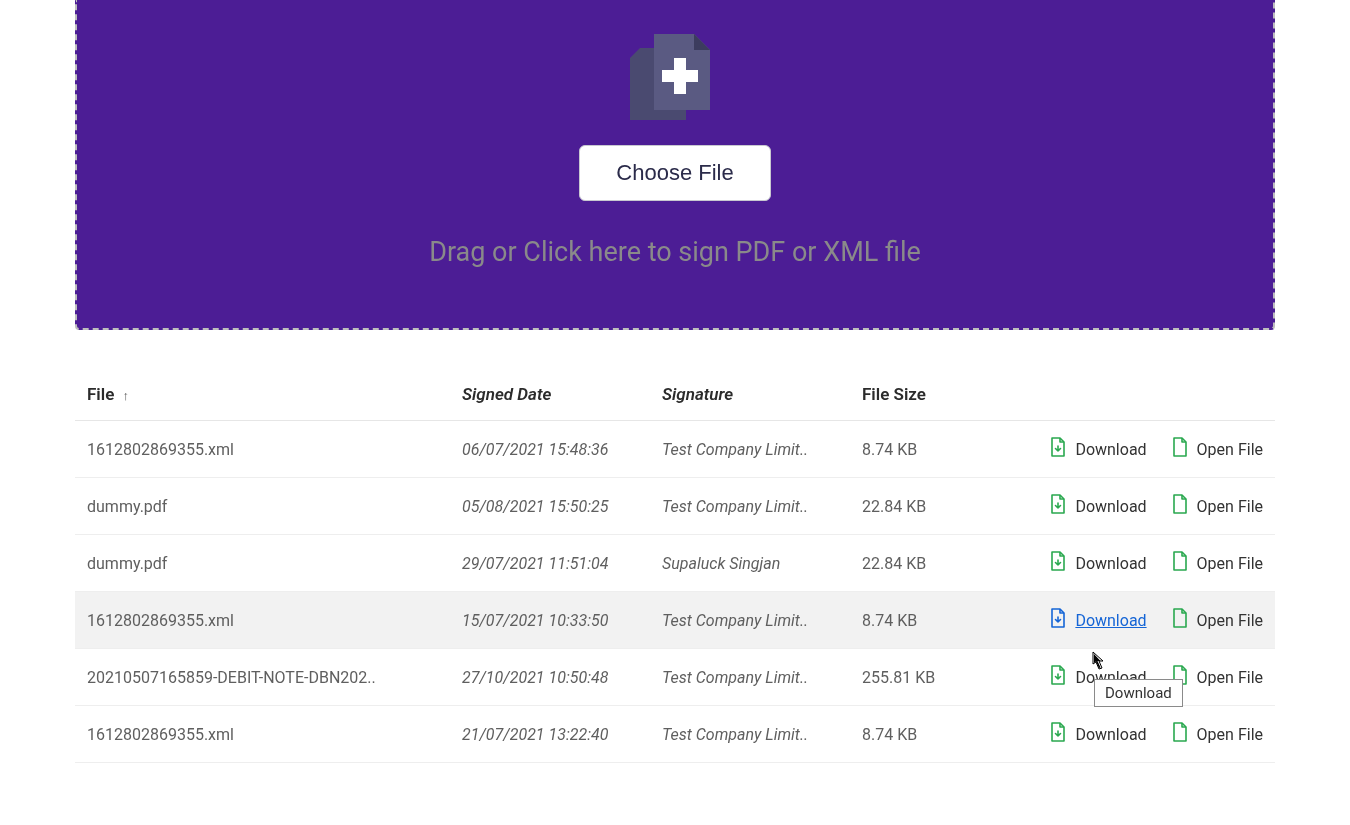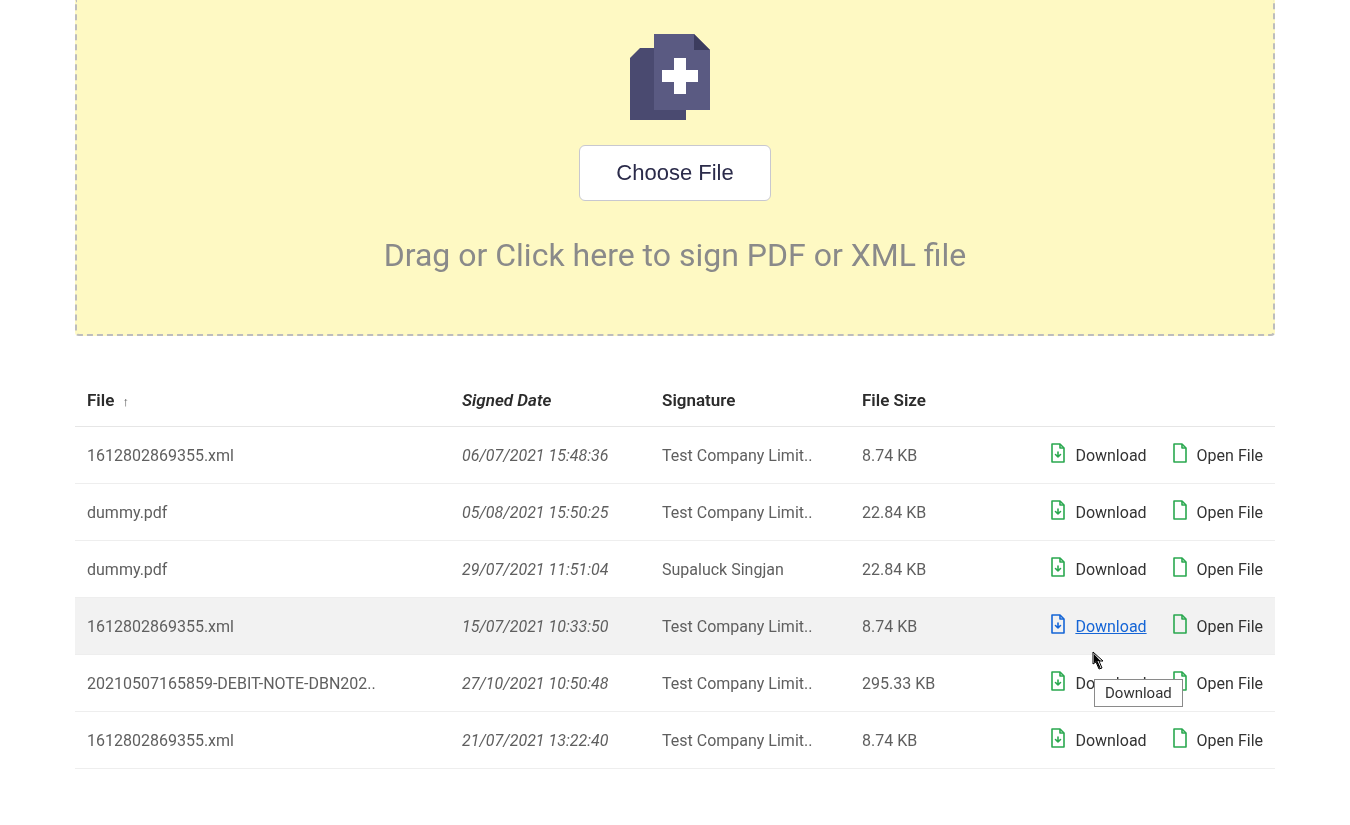--- a/index.html
+++ b/index.html
@@ -10,21 +10,21 @@
     height: 825px;
     overflow: hidden;
     position: relative;
   }
   .container {
     padding: 0 75px;
   }
   .dropzone {
     border: 2px dashed #bdbdbd;
     border-radius: 4px;
-    background: #fef9c3;
+    background: #4c1d95;
     text-align: center;
     padding: 10px 20px 60px 20px;
     margin-bottom: 40px;
     border-top: none;
     border-top-left-radius: 0;
     border-top-right-radius: 0;
   }
   .upload-icon-wrap {
     display: flex;
     justify-content: center;
@@ -36,21 +36,21 @@
     background: #fff;
     border: 1px solid #c8c8d0;
     border-radius: 6px;
     padding: 14px 36px;
     font-size: 22px;
     color: #2b2b4a;
     cursor: pointer;
     margin-bottom: 35px;
   }
   .drop-text {
-    font-size: 32px;
+    font-size: 27px;
     color: #8a8a8a;
     font-weight: 400;
   }
   .file-table {
     width: 100%;
     border-collapse: collapse;
   }
   .file-table thead th {
     text-align: left;
     font-weight: 600;
@@ -69,21 +69,21 @@
     padding: 16px 12px;
     font-size: 16px;
     color: #5f5f5f;
     white-space: nowrap;
     overflow: hidden;
     text-overflow: ellipsis;
     margin-top: 9px;
   }
   .col-name { width: 375px; max-width: 375px; color: #333; }
   .col-date { width: 200px; font-style: italic; }
-  .col-sig  { width: 200px; max-width: 200px; }
+  .col-sig  { width: 200px; max-width: 200px; font-style: italic; }
   .col-size { width: 110px; text-align: left; }
   .col-actions { width: auto; text-align: right; }
   .sort-arrow {
     display: inline-block;
     margin-left: 4px;
     font-size: 13px;
     color: #555;
   }
   .action-link {
     display: inline-flex;
@@ -240,21 +240,21 @@
                   <path d="M3 1 h8 l4 4 v14 h-12 z" fill="none" stroke="#2aa84f" stroke-width="1.6" stroke-linejoin="round"></path>
                   <path d="M11 1 v4 h4" fill="none" stroke="#2aa84f" stroke-width="1.6" stroke-linejoin="round"></path>
                 </svg></span>
               <span>Open File</span>
             </a></td>
         </tr>
         <tr>
           <td class="col-name">20210507165859-DEBIT-NOTE-DBN202..</td>
           <td class="col-date">27/10/2021 10:50:48</td>
           <td class="col-sig">Test Company Limit..</td>
-          <td class="col-size">295.33 KB</td>
+          <td class="col-size">255.81 KB</td>
           <td class="col-actions"><a class="action-link">
               <span><svg class="file-icon" viewBox="0 0 18 20">
                   <path d="M3 1 h8 l4 4 v14 h-12 z" fill="none" stroke="#2aa84f" stroke-width="1.6" stroke-linejoin="round"></path>
                   <path d="M11 1 v4 h4" fill="none" stroke="#2aa84f" stroke-width="1.6" stroke-linejoin="round"></path>
                   <path d="M9 9 v5 M6.5 11.5 L9 14 L11.5 11.5" stroke="#2aa84f" stroke-width="1.6" fill="none" stroke-linecap="round" stroke-linejoin="round"></path>
                 </svg></span>
               <span>Download</span>
             </a><a class="action-link">
               <span><svg class="file-icon" viewBox="0 0 18 20">
                   <path d="M3 1 h8 l4 4 v14 h-12 z" fill="none" stroke="#2aa84f" stroke-width="1.6" stroke-linejoin="round"></path>

